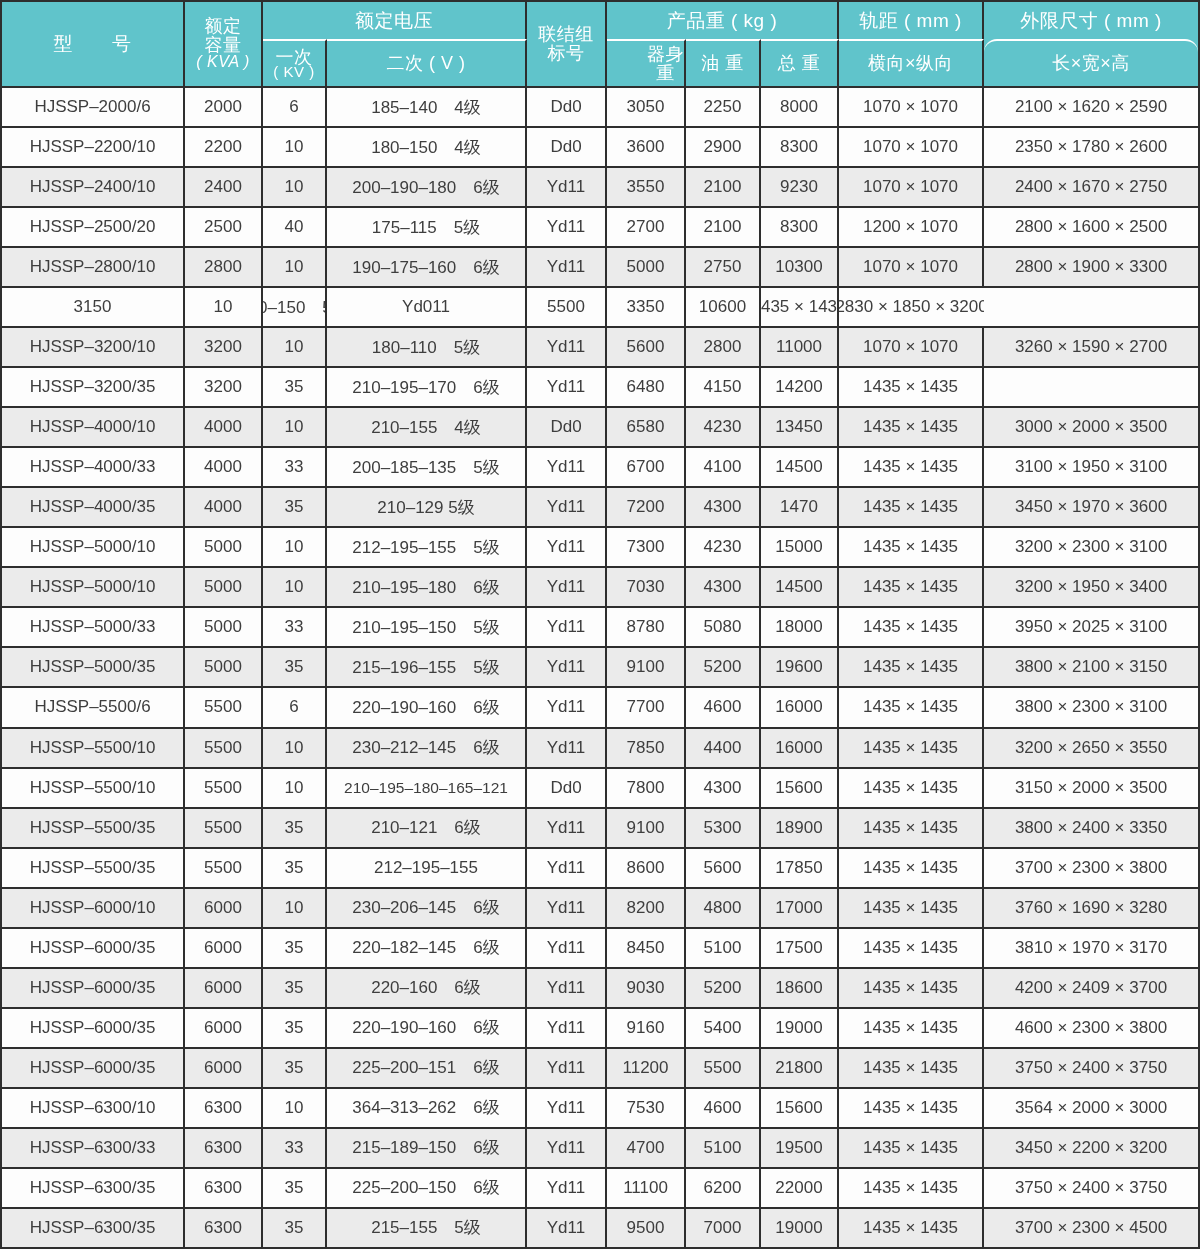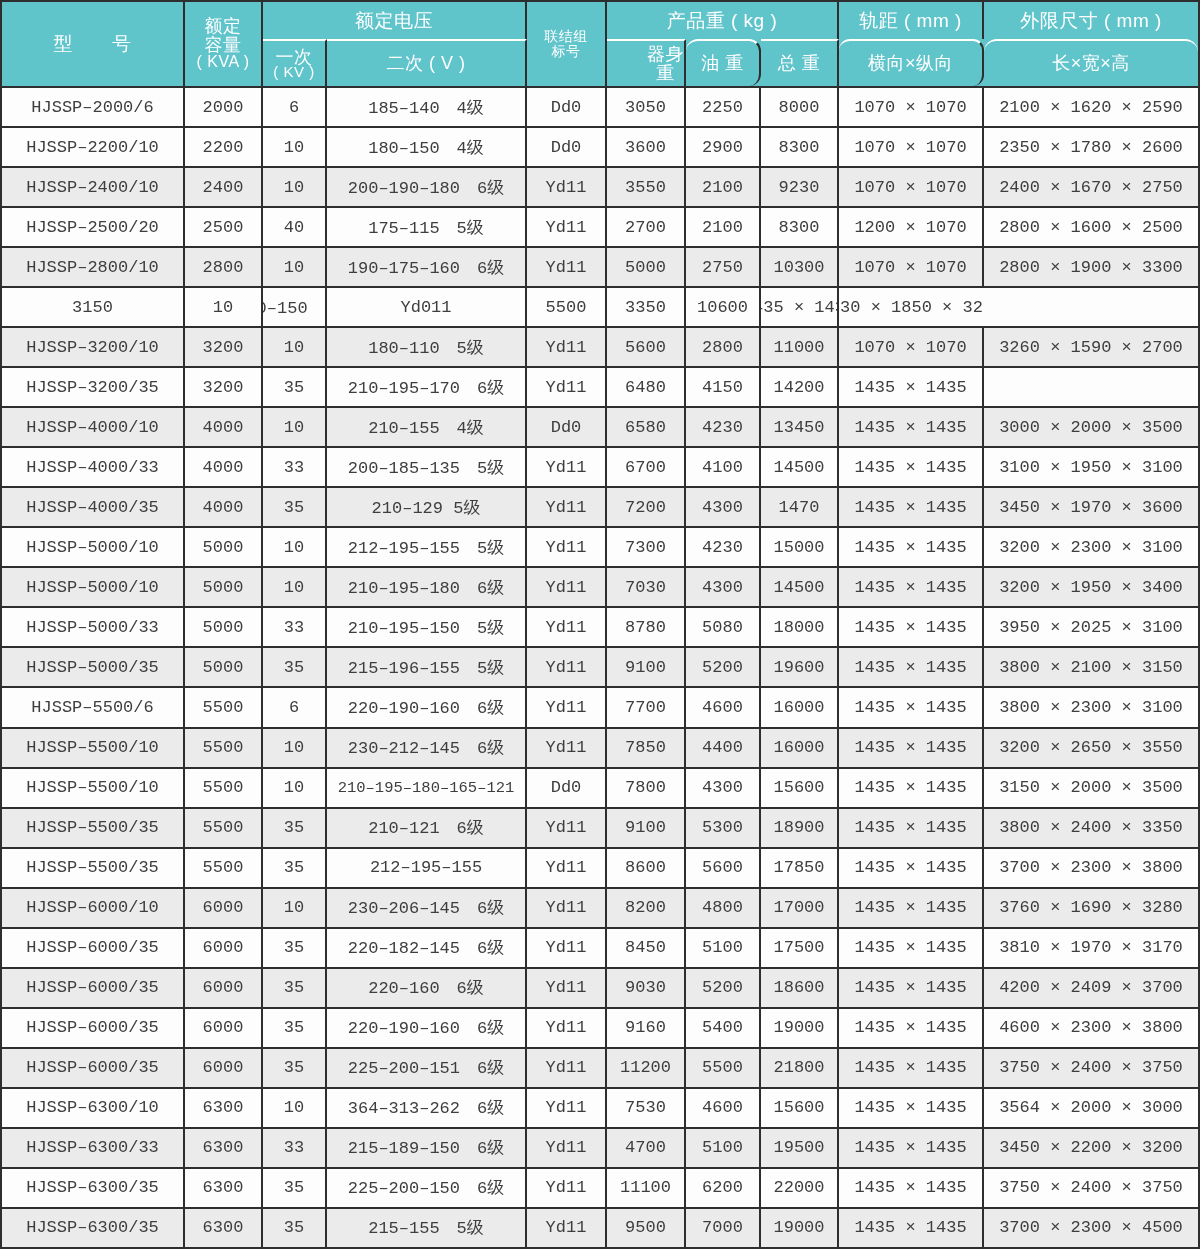--- a/index.html
+++ b/index.html
@@ -44,44 +44,43 @@
     letter-spacing: 0.5px;
     line-height: 1.05;
     text-align: center;
     overflow: hidden;
   }
   .h-cell.col-last { border-right: none; border-radius: 13px; }
   .h-cell.stack { flex-direction: column; }
   .h-cell.subline { border-top: 2px solid var(--header-sep); font-size: 18px; }
   .h-model      { grid-column: 1;     grid-row: 1 / 3; }
   .h-capacity   { grid-column: 2;     grid-row: 1 / 3; font-size: 18px; }
-  .h-capacity .cap-paren { font-size: 16px; }
+  .h-capacity .cap-paren { font-size: 16px; font-style: italic; }
   .h-voltage    { grid-column: 3 / 5; grid-row: 1; }
   .h-primary    { grid-column: 3;     grid-row: 2; font-size: 17px; }
   .h-primary .kv { font-size: 15px; margin-top: -3px; }
   .h-secondary  { grid-column: 4;     grid-row: 2; }
-  .h-connection { grid-column: 5;     grid-row: 1 / 3; font-size: 14px; gap: 0; align-items: center; }
+  .h-connection { grid-column: 5;     grid-row: 1 / 3; font-size: 18px; gap: 0; align-items: center; }
   .h-weight     { grid-column: 6 / 9; grid-row: 1; }
   .h-bodyw      { grid-column: 6;     grid-row: 2; padding-left: 40px; }
-  .h-oilw       { grid-column: 7;     grid-row: 2; border-radius: 12px; }
+  .h-oilw       { grid-column: 7;     grid-row: 2; }
   .h-totalw     { grid-column: 8;     grid-row: 2; }
   .h-gauge      { grid-column: 9;     grid-row: 1; }
-  .h-gaugesub   { grid-column: 9;     grid-row: 2; border-radius: 11px; }
+  .h-gaugesub   { grid-column: 9;     grid-row: 2; }
   .h-dims       { grid-column: 10;    grid-row: 1; }
   .h-dimssub    { grid-column: 10;    grid-row: 2; }
   
   .tbody { flex: 1 1 auto; display: flex; flex-direction: column; }
   .row {
     display: grid;
     grid-template-columns: var(--cols);
     flex: 1 1 0;
     min-height: 0;
     border-top: 2px solid var(--border);
     background: var(--row-bg);
-    font-family: Liberation Mono, monospace;
   }
   .row.shaded { background: var(--row-alt); }
   .cell {
     display: flex;
     align-items: center;
     justify-content: center;
     border-right: 2px solid var(--border);
     font-size: 17px;
     color: var(--body-text);
     white-space: nowrap;

